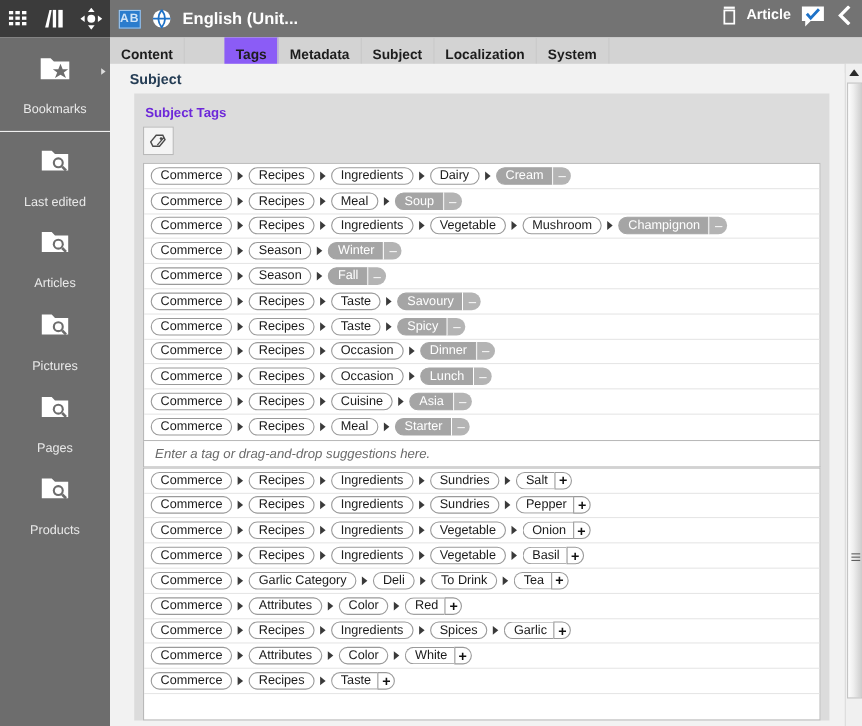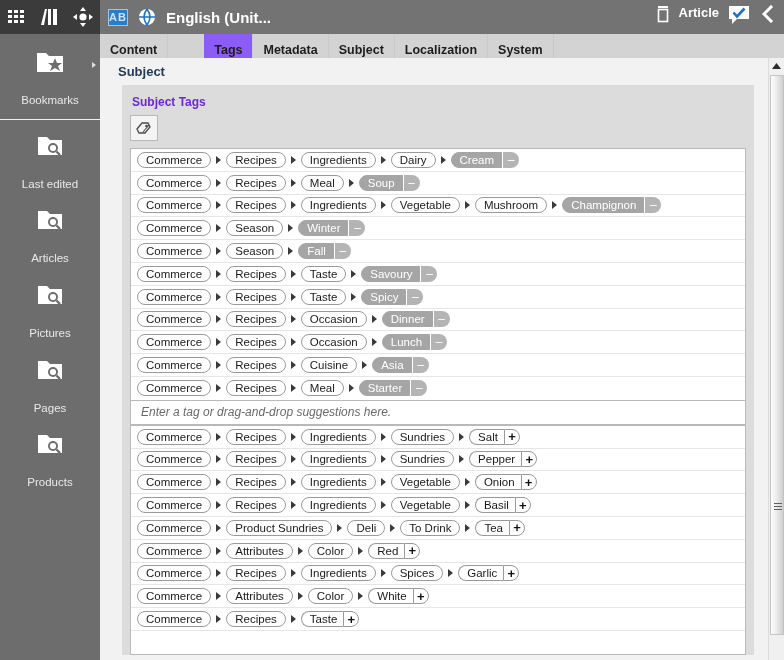--- a/index.html
+++ b/index.html
@@ -519,21 +519,21 @@
           <span class="pill">Vegetable</span>
           <span class="sep"></span>
           <span class="pillgroup">
             <span class="pill open-right">Basil</span>
             <span class="plus-btn">+</span>
           </span>
         </div>
         <div class="tagrow">
           <span class="pill">Commerce</span>
           <span class="sep"></span>
-          <span class="pill">Product Sundries</span>
+          <span class="pill">Garlic Category</span>
           <span class="sep"></span>
           <span class="pill">Deli</span>
           <span class="sep"></span>
           <span class="pill">To Drink</span>
           <span class="sep"></span>
           <span class="pillgroup">
             <span class="pill open-right">Tea</span>
             <span class="plus-btn">+</span>
           </span>
         </div>

